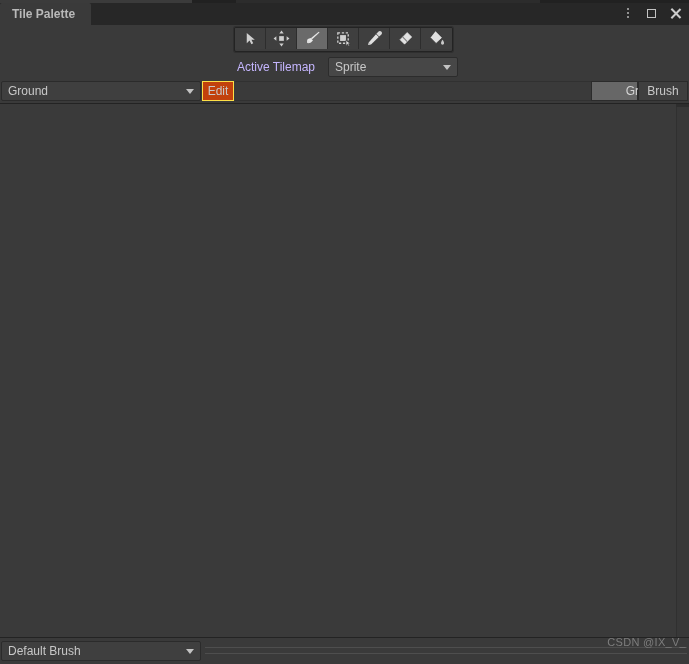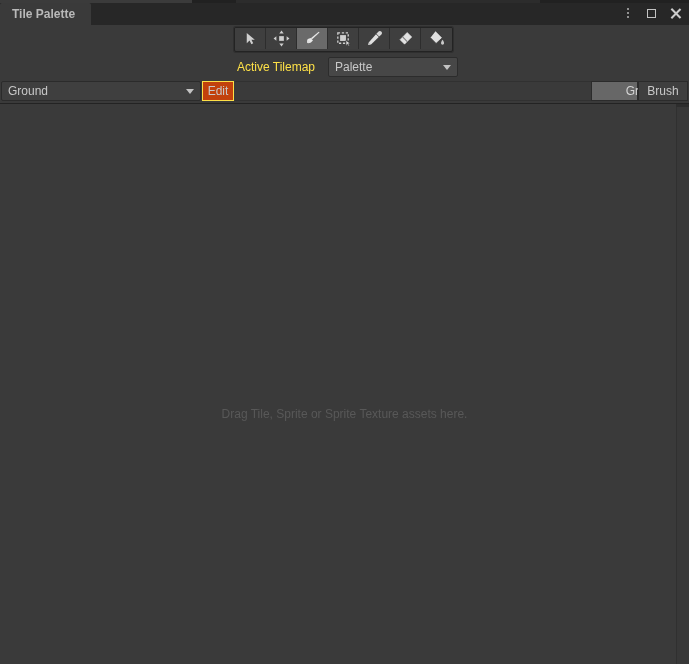--- a/index.html
+++ b/index.html
@@ -162,21 +162,21 @@
     flex: 0 0 25px;
     height: 25px;
     position: relative;
     background: #3a3a3a;
   }
   .tilemap-label {
     position: absolute;
     left: 237px;
     top: 4px;
     font-size: 12px;
-    color: #fde047;
+    color: #c4b5fd;
     line-height: 16px;
   }
   .dropdown {
     position: relative;
     background: #474747;
     border: 1px solid #2c2c2c;
     border-radius: 2px;
     box-sizing: border-box;
     color: #c8c8c8;
     font-size: 12px;
@@ -480,21 +480,21 @@
           </svg>
         </span>
       </div>
 
     </div>
   </div>
 
   <div class="tilemaprow">
     <div class="tilemap-label">Active Tilemap</div>
     <div class="dropdown tilemap-dd">
-      <span>Palette</span>
+      <span>Sprite</span>
       <span class="caret"></span>
     </div>
   </div>
 
   <div class="paletterow">
     <div class="dropdown palette-dd">
       <span>Ground</span>
       <span class="caret"></span>
     </div>
 
@@ -507,21 +507,33 @@
     <div class="grid-btn">
       <span>Grid</span>
     </div>
 
     <div class="gizmos-btn">
       <span>Brush</span>
     </div>
   </div>
 
   <div class="canvas">
-    <div class="drophint">Drag Tile, Sprite or Sprite Texture assets here.</div>
     <div class="vscroll-track">
       <div class="vscroll-thumb"></div>
     </div>
     <div class="canvas-topnotch"></div>
   </div>
 
+  <div class="bottombar">
+    <div class="dropdown brush-dd">
+      <span>Default Brush</span>
+      <span class="caret"></span>
+    </div>
+
+    <div class="hslider">
+      <div class="line a"></div>
+      <div class="line b"></div>
+    </div>
+
+    <div class="watermark">CSDN @IX_V_</div>
+  </div>
 
 </div>
 
 </body></html>

